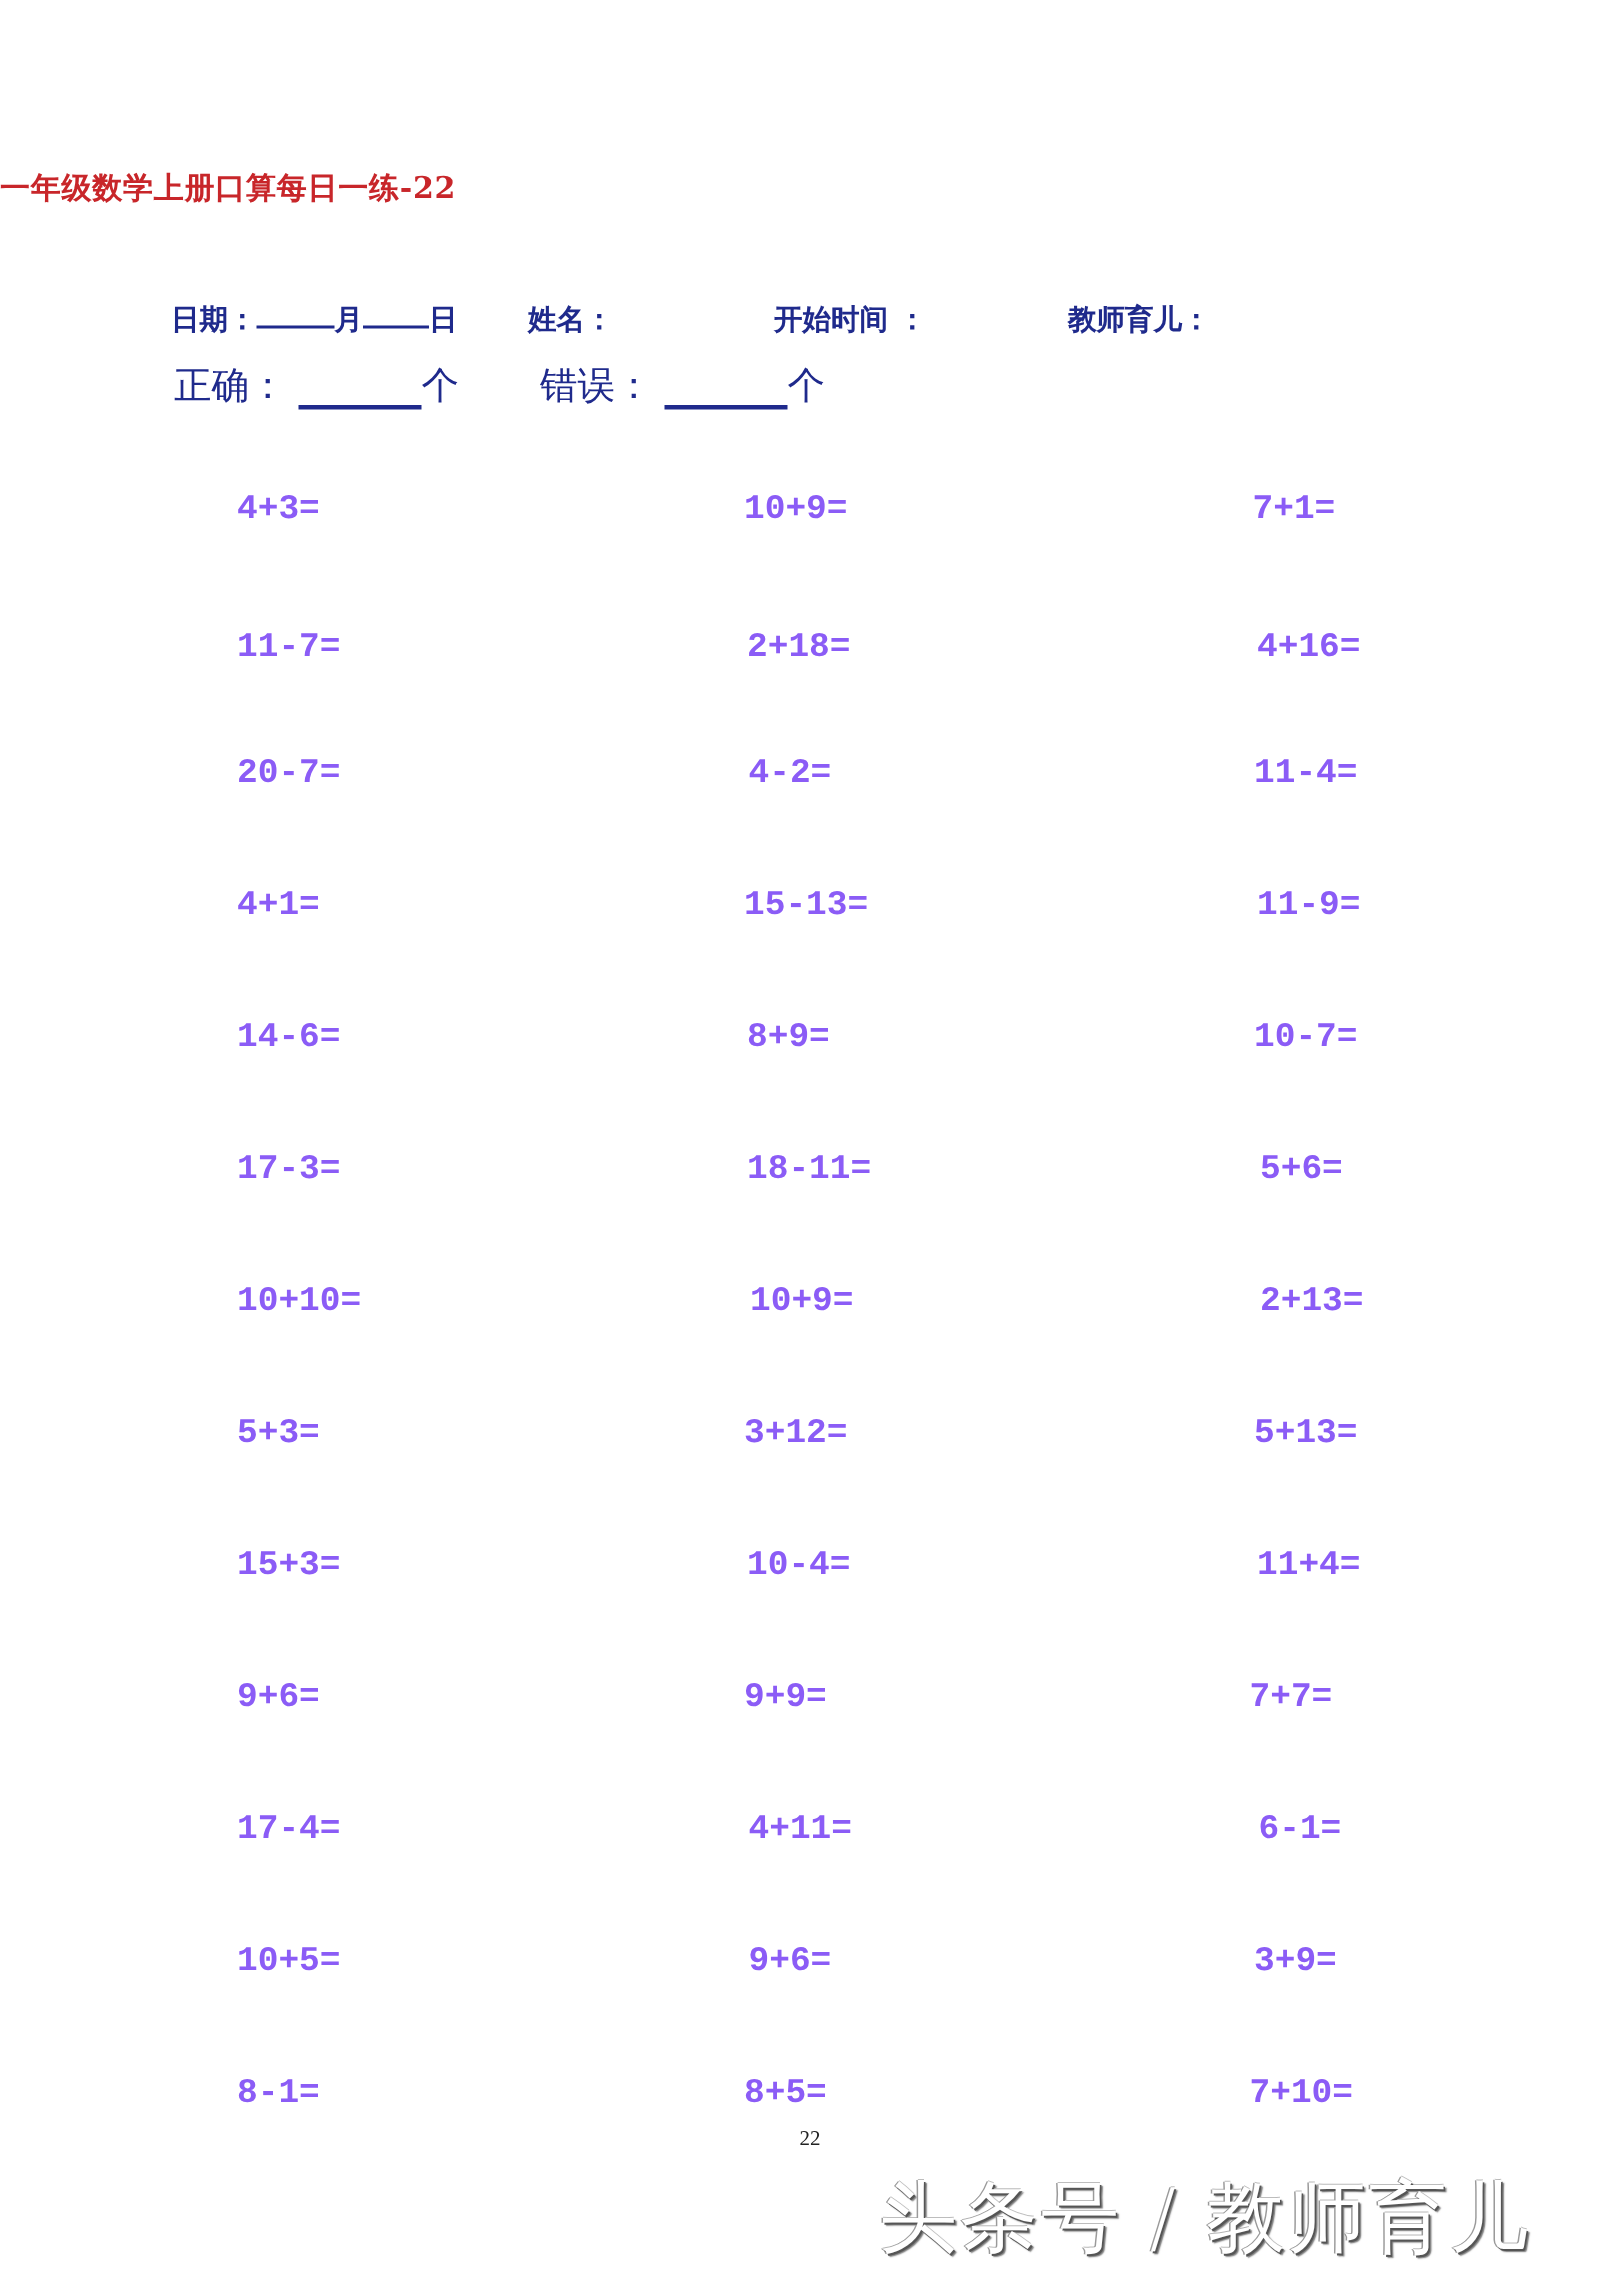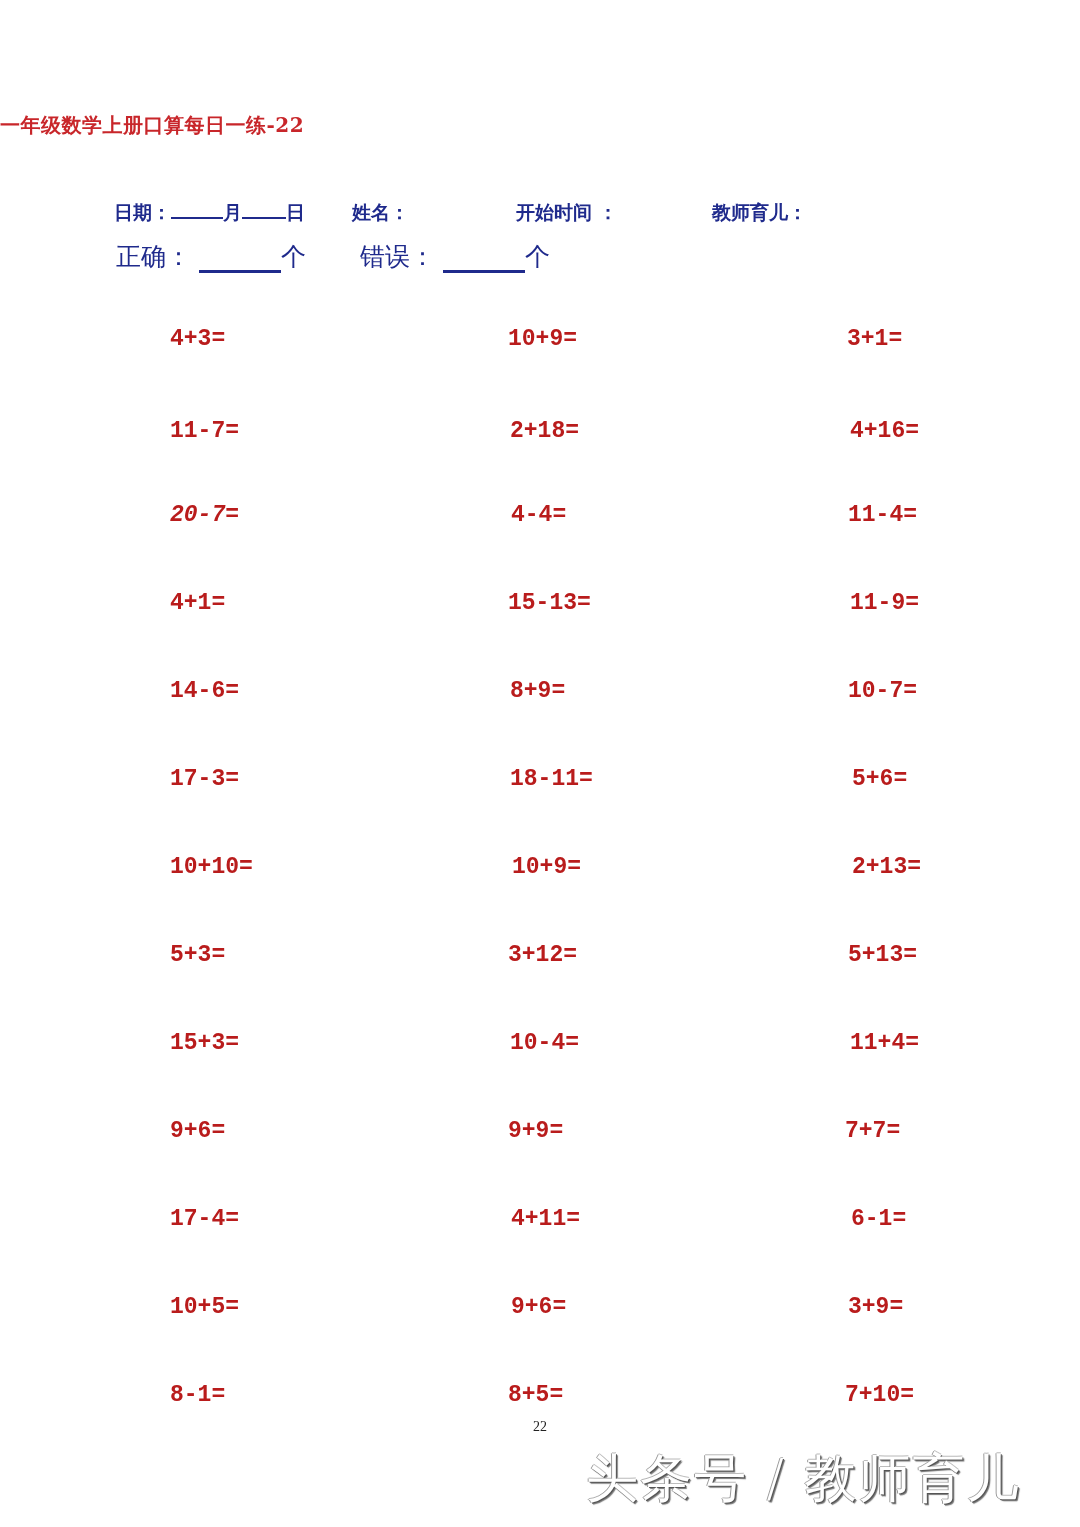--- a/index.html
+++ b/index.html
@@ -69,23 +69,22 @@
     left: 0;
     width: 1080px;
     height: 40px;
   }
   .prob {
     position: absolute;
     top: 0;
     font-family: "Liberation Mono", "DejaVu Sans Mono", monospace;
     font-weight: bold;
     font-size: 23px;
-    color: #b91c1c;
-    white-space: nowrap;
-    margin-left: 12px;
+    color: #8b5cf6;
+    white-space: nowrap;
   }
   .page-number {
     position: absolute;
     top: 1419px;
     left: 0;
     width: 1080px;
     text-align: center;
     font-family: "Liberation Serif", serif;
     font-size: 14px;
     color: #222222;
@@ -123,30 +122,30 @@
   </span>
   <span class="seg" style="left:244px;">
     <span>错误：</span><span class="blank-lg" style="width:82px; margin-left:8px;"></span><span>个</span>
   </span>
 </div>
 
 <div class="problems">
   <div class="prob-row" style="top:0px;">
     <span class="prob" style="left:158px;">4+3=</span>
     <span class="prob" style="left:496px;">10+9=</span>
-    <span class="prob" style="left:835px;">3+1=</span>
+    <span class="prob" style="left:835px;">7+1=</span>
   </div>
   <div class="prob-row" style="top:92px;padding-left:38px;">
     <span class="prob" style="left:158px;">11-7=</span>
     <span class="prob" style="left:498px;">2+18=</span>
     <span class="prob" style="left:838px;">4+16=</span>
   </div>
   <div class="prob-row" style="top:176px;">
-    <span class="prob" style="left:158px;font-style:italic;">20-7=</span>
-    <span class="prob" style="left:499px;">4-4=</span>
+    <span class="prob" style="left:158px;">20-7=</span>
+    <span class="prob" style="left:499px;">4-2=</span>
     <span class="prob" style="left:836px;">11-4=</span>
   </div>
   <div class="prob-row" style="top:264px;">
     <span class="prob" style="left:158px;">4+1=</span>
     <span class="prob" style="left:496px;">15-13=</span>
     <span class="prob" style="left:838px;">11-9=</span>
   </div>
   <div class="prob-row" style="top:352px;padding-left:43px;">
     <span class="prob" style="left:158px;">14-6=</span>
     <span class="prob" style="left:498px;">8+9=</span>

